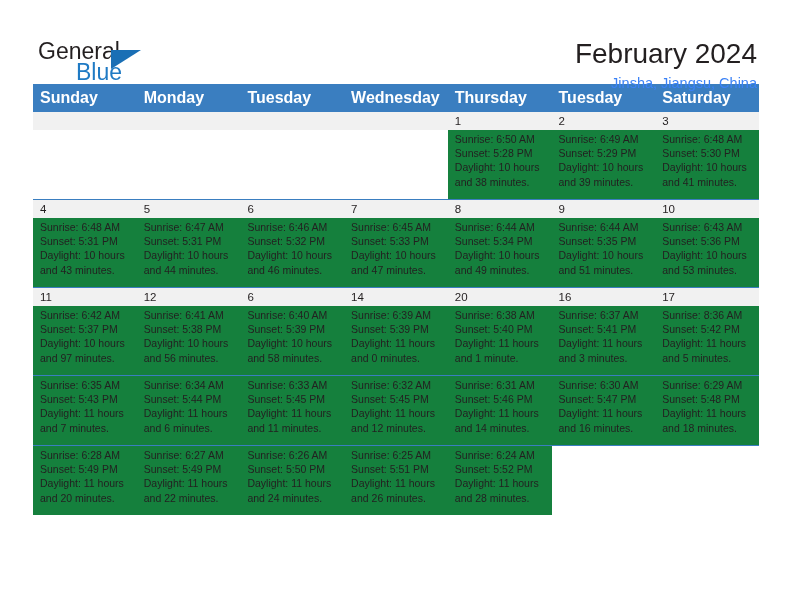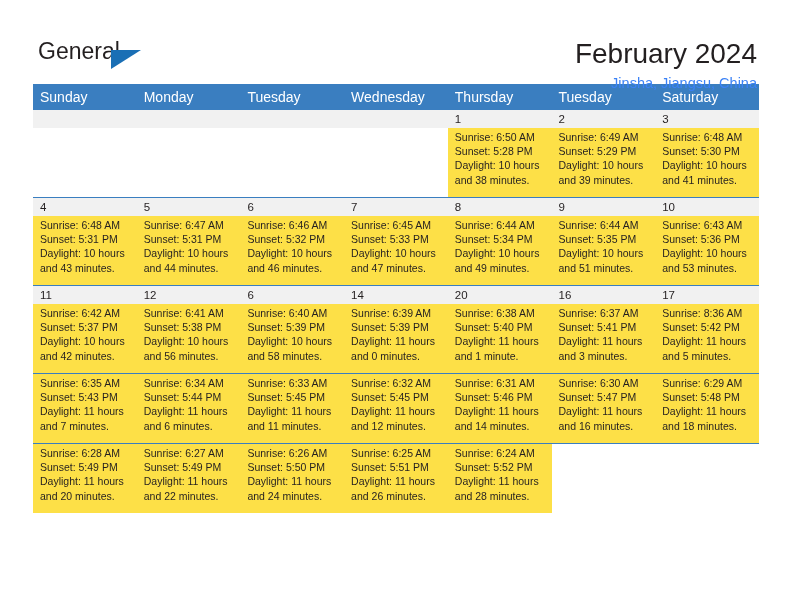--- a/index.html
+++ b/index.html
@@ -83,22 +83,22 @@
 
   
   .calendar {
     width: 726px;
     border-collapse: collapse;
     table-layout: fixed;
   }
   .calendar th {
     background: #3a7ec0;
     color: #ffffff;
-    font-weight: normal;
-    font-size: 14px;
+    font-weight: bold;
+    font-size: 16px;
     text-align: left;
     padding: 5px 0 5px 7px;
     height: 12px;
     border: none;
   }
   .wk-sep td {
     padding: 0;
     height: 1px;
     background: #3a7ec0;
     border: none;
@@ -108,21 +108,21 @@
   .daynum-row td {
     background: #f1f1f1;
     font-size: 11.5px;
     color: #231f20;
     padding: 3px 0 2px 7px;
     vertical-align: top;
     border: none;
     height: 13px;
   }
   .info-row td {
-    background: #fde047;
+    background: #15803d;
     font-size: 10.5px;
     color: #231f20;
     padding: 2px 6px 9px 7px;
     vertical-align: top;
     line-height: 14.2px;
     border: none;
     height: 58px;
   }
   .info-row td.empty { background: #ffffff; }
   .daynum-row td.empty { background: #f1f1f1; }
@@ -130,20 +130,21 @@
 </style>
 </head>
 <body>
 
 <div class="page">
 
   <div class="top">
     <div class="logo">
       <span class="logo-general">General</span>
       <span class="logo-triangle"></span>
+      <span class="logo-blue">Blue</span>
     </div>
     <div class="titles">
       <div class="cal-title">February 2024</div>
       <div class="cal-sub">Jinsha, Jiangsu, China</div>
     </div>
   </div>
 
   <table class="calendar">
     <thead>
       <tr>
@@ -256,21 +257,21 @@
           <td>14</td>
           <td>20</td>
           <td>16</td>
           <td>17</td>
         </tr>
         <tr class="info-row">
           <td>
             <span class="line">Sunrise: 6:42 AM</span>
             <span class="line">Sunset: 5:37 PM</span>
             <span class="line">Daylight: 10 hours</span>
-            <span class="line">and 42 minutes.</span>
+            <span class="line">and 97 minutes.</span>
           </td>
           <td>
             <span class="line">Sunrise: 6:41 AM</span>
             <span class="line">Sunset: 5:38 PM</span>
             <span class="line">Daylight: 10 hours</span>
             <span class="line">and 56 minutes.</span>
           </td>
           <td>
             <span class="line">Sunrise: 6:40 AM</span>
             <span class="line">Sunset: 5:39 PM</span>

